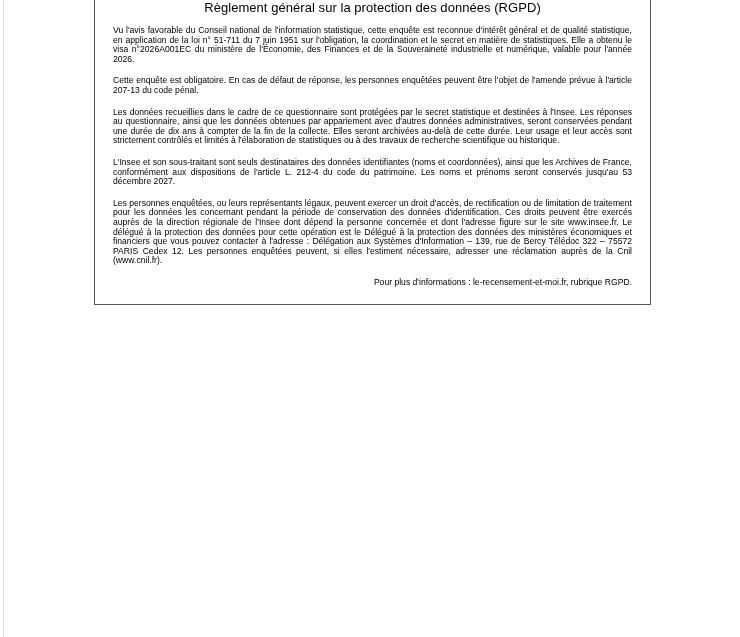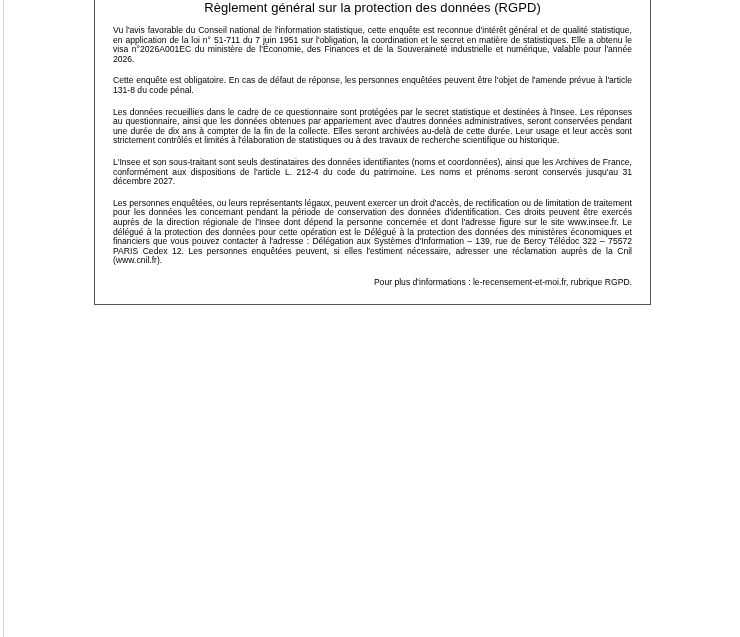--- a/index.html
+++ b/index.html
@@ -63,18 +63,18 @@
 </style>
 </head>
 <body>
 
 <div id="page-edge-rule"></div>
 
 <section id="rgpd-box">
   <div id="rgpd-title">Règlement général sur la protection des données (RGPD)</div>
 
   <p class="rgpd-paragraph">Vu l'avis favorable du Conseil national de l'information statistique, cette enquête est reconnue d'intérêt général et de qualité statistique, en application de la loi n° 51-711 du 7 juin 1951 sur l'obligation, la coordination et le secret en matière de statistiques. Elle a obtenu le visa n°2026A001EC du ministère de l'Économie, des Finances et de la Souveraineté industrielle et numérique, valable pour l'année 2026.</p>
-  <p class="rgpd-paragraph">Cette enquête est obligatoire. En cas de défaut de réponse, les personnes enquêtées peuvent être l'objet de l'amende prévue à l'article 131-8 du code pénal.</p>
+  <p class="rgpd-paragraph">Cette enquête est obligatoire. En cas de défaut de réponse, les personnes enquêtées peuvent être l'objet de l'amende prévue à l'article 207-13 du code pénal.</p>
   <p class="rgpd-paragraph">Les données recueillies dans le cadre de ce questionnaire sont protégées par le secret statistique et destinées à l'Insee. Les réponses au questionnaire, ainsi que les données obtenues par appariement avec d'autres données administratives, seront conservées pendant une durée de dix ans à compter de la fin de la collecte. Elles seront archivées au-delà de cette durée. Leur usage et leur accès sont strictement contrôlés et limités à l'élaboration de statistiques ou à des travaux de recherche scientifique ou historique.</p>
-  <p class="rgpd-paragraph">L'Insee et son sous-traitant sont seuls destinataires des données identifiantes (noms et coordonnées), ainsi que les Archives de France, conformément aux dispositions de l'article L. 212-4 du code du patrimoine. Les noms et prénoms seront conservés jusqu'au 31 décembre 2027.</p>
+  <p class="rgpd-paragraph">L'Insee et son sous-traitant sont seuls destinataires des données identifiantes (noms et coordonnées), ainsi que les Archives de France, conformément aux dispositions de l'article L. 212-4 du code du patrimoine. Les noms et prénoms seront conservés jusqu'au 53 décembre 2027.</p>
   <p class="rgpd-paragraph">Les personnes enquêtées, ou leurs représentants légaux, peuvent exercer un droit d'accès, de rectification ou de limitation de traitement pour les données les concernant pendant la période de conservation des données d'identification. Ces droits peuvent être exercés auprès de la direction régionale de l'Insee dont dépend la personne concernée et dont l'adresse figure sur le site www.insee.fr. Le délégué à la protection des données pour cette opération est le Délégué à la protection des données des ministères économiques et financiers que vous pouvez contacter à l'adresse : Délégation aux Systèmes d'Information – 139, rue de Bercy Télédoc 322 – 75572 PARIS Cedex 12. Les personnes enquêtées peuvent, si elles l'estiment nécessaire, adresser une réclamation auprès de la Cnil (www.cnil.fr).</p>
   <p class="rgpd-paragraph">Pour plus d'informations : le-recensement-et-moi.fr, rubrique RGPD.</p>
 </section>
 
 </body></html>

